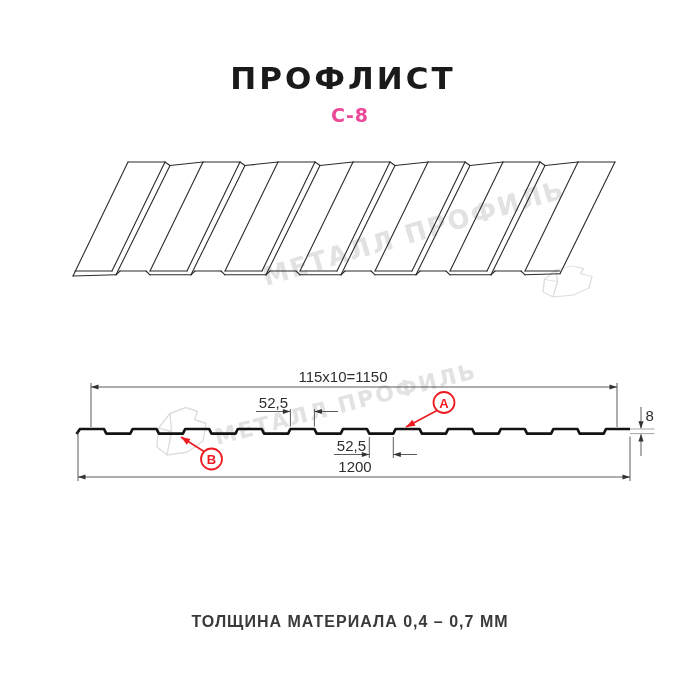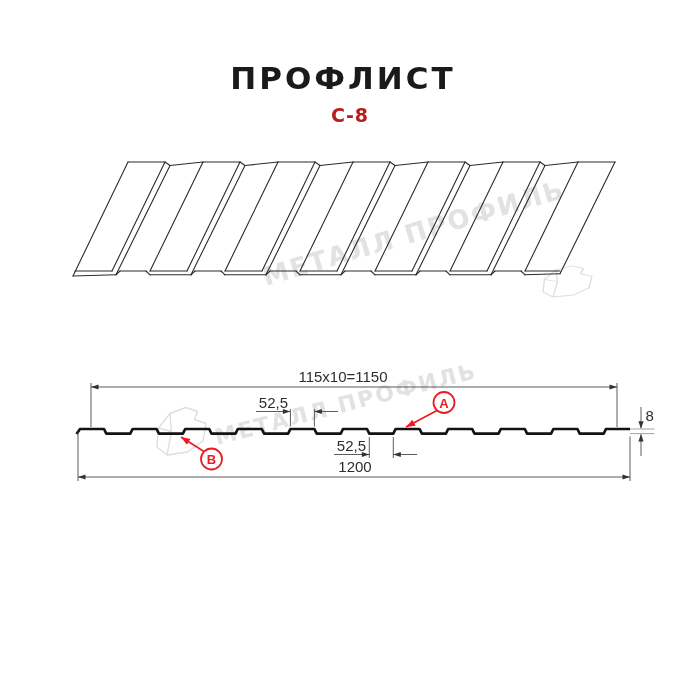--- a/index.html
+++ b/index.html
@@ -3,21 +3,21 @@
 <meta charset="utf-8">
 <style>
   html,body{margin:0;padding:0;background:#fff;}
   .page{position:relative;width:700px;height:700px;background:#ffffff;overflow:hidden;
         font-family:"Liberation Sans",sans-serif;}
   .title{position:absolute;top:60px;left:0;width:686px;text-align:center;
          font-family:"DejaVu Sans",sans-serif;font-weight:bold;font-size:31px;
          letter-spacing:3px;color:#1a1a1a;}
   .subtitle{position:absolute;top:104px;left:0;width:700px;text-align:center;
          font-family:"DejaVu Sans",sans-serif;font-weight:600;font-size:19px;
-         letter-spacing:1px;color:#b91c1c;}
+         letter-spacing:1px;color:#ec4899;}
   .footer{position:absolute;top:613px;left:0;width:700px;text-align:center;
          font-family:"Liberation Sans",sans-serif;font-weight:600;font-size:16px;
          letter-spacing:1px;color:#3a3a3a;}
   svg.canvas{position:absolute;left:0;top:0;width:700px;height:700px;}
   .ln3d{stroke:#2b2b2b;stroke-width:1.1;fill:none;stroke-linecap:round;}
   .xsec{stroke:#131313;stroke-width:2.7;fill:none;stroke-linejoin:round;stroke-linecap:butt;}
   .dim{stroke:#4a4a4a;stroke-width:0.9;fill:none;}
   .gray{stroke:#9a9a9a;}
   .ah{fill:#333;stroke:none;}
   .red-ln{stroke:#ec1b21;stroke-width:1.6;fill:none;}
@@ -167,13 +167,14 @@
       <text class="redtxt" x="444" y="407.5" text-anchor="middle">А</text>
       <circle class="red-circ" cx="211.5" cy="459" r="10.5"></circle>
       <text class="redtxt" x="211.5" y="464" text-anchor="middle">В</text>
     <line x1="437" y1="410.5" x2="406" y2="427" class="red-ln"></line>
         <path d="M0,0 L-9,3.4 L-9,-3.4 Z" transform="translate(406,427) rotate(151.97549946792975)" class="red-ah"></path>
         <line x1="204" y1="451.5" x2="181" y2="437" class="red-ln"></line>
         <path d="M0,0 L-9,3.4 L-9,-3.4 Z" transform="translate(181,437) rotate(-147.77124256490146)" class="red-ah"></path>
       </g>
   </svg>
 
+  <div class="footer">ТОЛЩИНА МАТЕРИАЛА 0,4 – 0,7 ММ</div>
 </div>
 
 </body></html>

